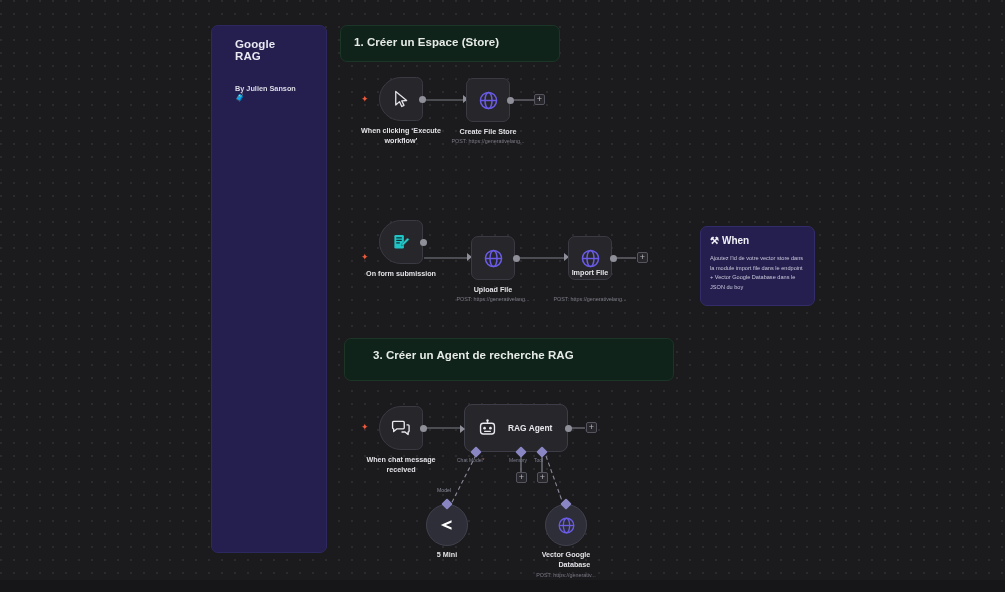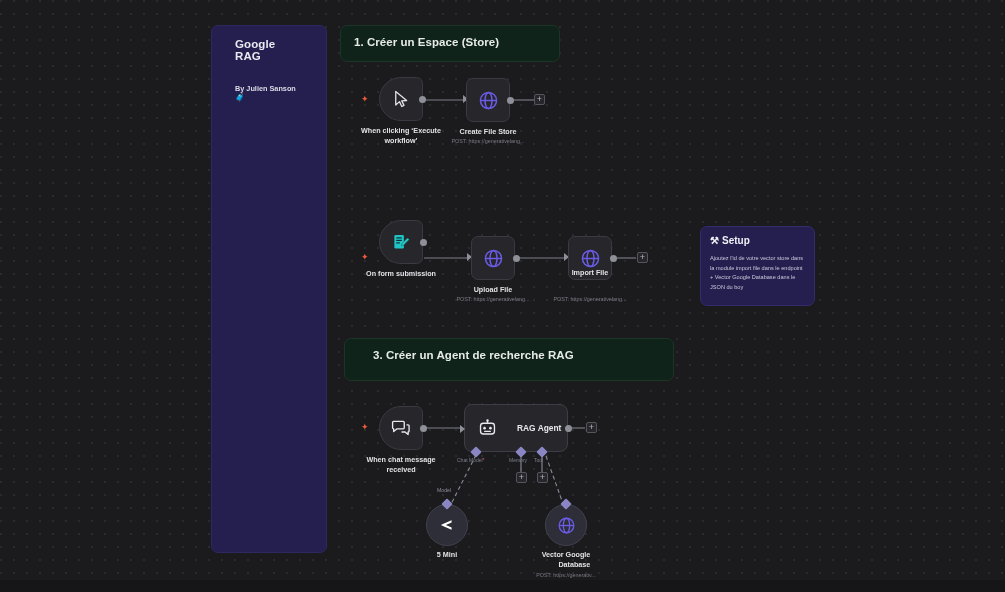--- a/index.html
+++ b/index.html
@@ -94,21 +94,21 @@
     text-align: center; white-space: nowrap;
     color: #e2e2e6; font-size: 7.2px; font-weight: 700; line-height: 1.35;
   }
   .sublbl {
     position: absolute; left: 50%; transform: translateX(-50%);
     text-align: center; white-space: nowrap;
     color: #7b7b85; font-size: 5.4px; line-height: 1.3;
   }
   .agent-box {
     background: #26262b; border: 1px solid #3d3d47; border-radius: 8px;
-    display: flex; align-items: center; gap: 20px; padding-left: 13px;
+    display: flex; align-items: center; gap: 11px; padding-left: 13px;
   }
   .agent-box .name { color: #e8e8ec; font-size: 8.4px; font-weight: 600; }
 
   
   .dot {
     position: absolute; width: 7px; height: 7px; border-radius: 50%;
     background: #8f8f99;
   }
   .inarrow {
     position: absolute; width: 0; height: 0;
@@ -174,21 +174,21 @@
   <div class="sticky sec" id="sec-1">
     <div class="h">1. Créer un Espace (Store)</div>
   </div>
   <div class="sticky sec" id="sec-3">
     <div class="h">3. Créer un Agent de recherche RAG</div>
   </div>
 
   <div class="sticky" id="note-setup">
     <div class="h">
       <span>⚒</span>
-      <span>Setup</span>
+      <span>When</span>
     </div>
     <div class="body">Ajoutez l'id de votre vector store dans la module import file dans le endpoint + Vector Google Database dans le JSON du boy</div>
   </div>
 
   <div class="bolt" style="left:361px; top:95px;">✦</div>
 
   <div class="node" style="left:379px; top:66px;margin-top:11px;">
     <div class="box trigger-box" style="width:44px; height:44px;">
       <svg width="18" height="18" viewBox="0 0 24 24">
         <path d="M5 2 L5 20 L10 15.5 L13 22 L16 20.5 L13 14.5 L19.5 14 Z" fill="none" stroke="#e3e3e8" stroke-width="1.7" stroke-linejoin="round"></path>

